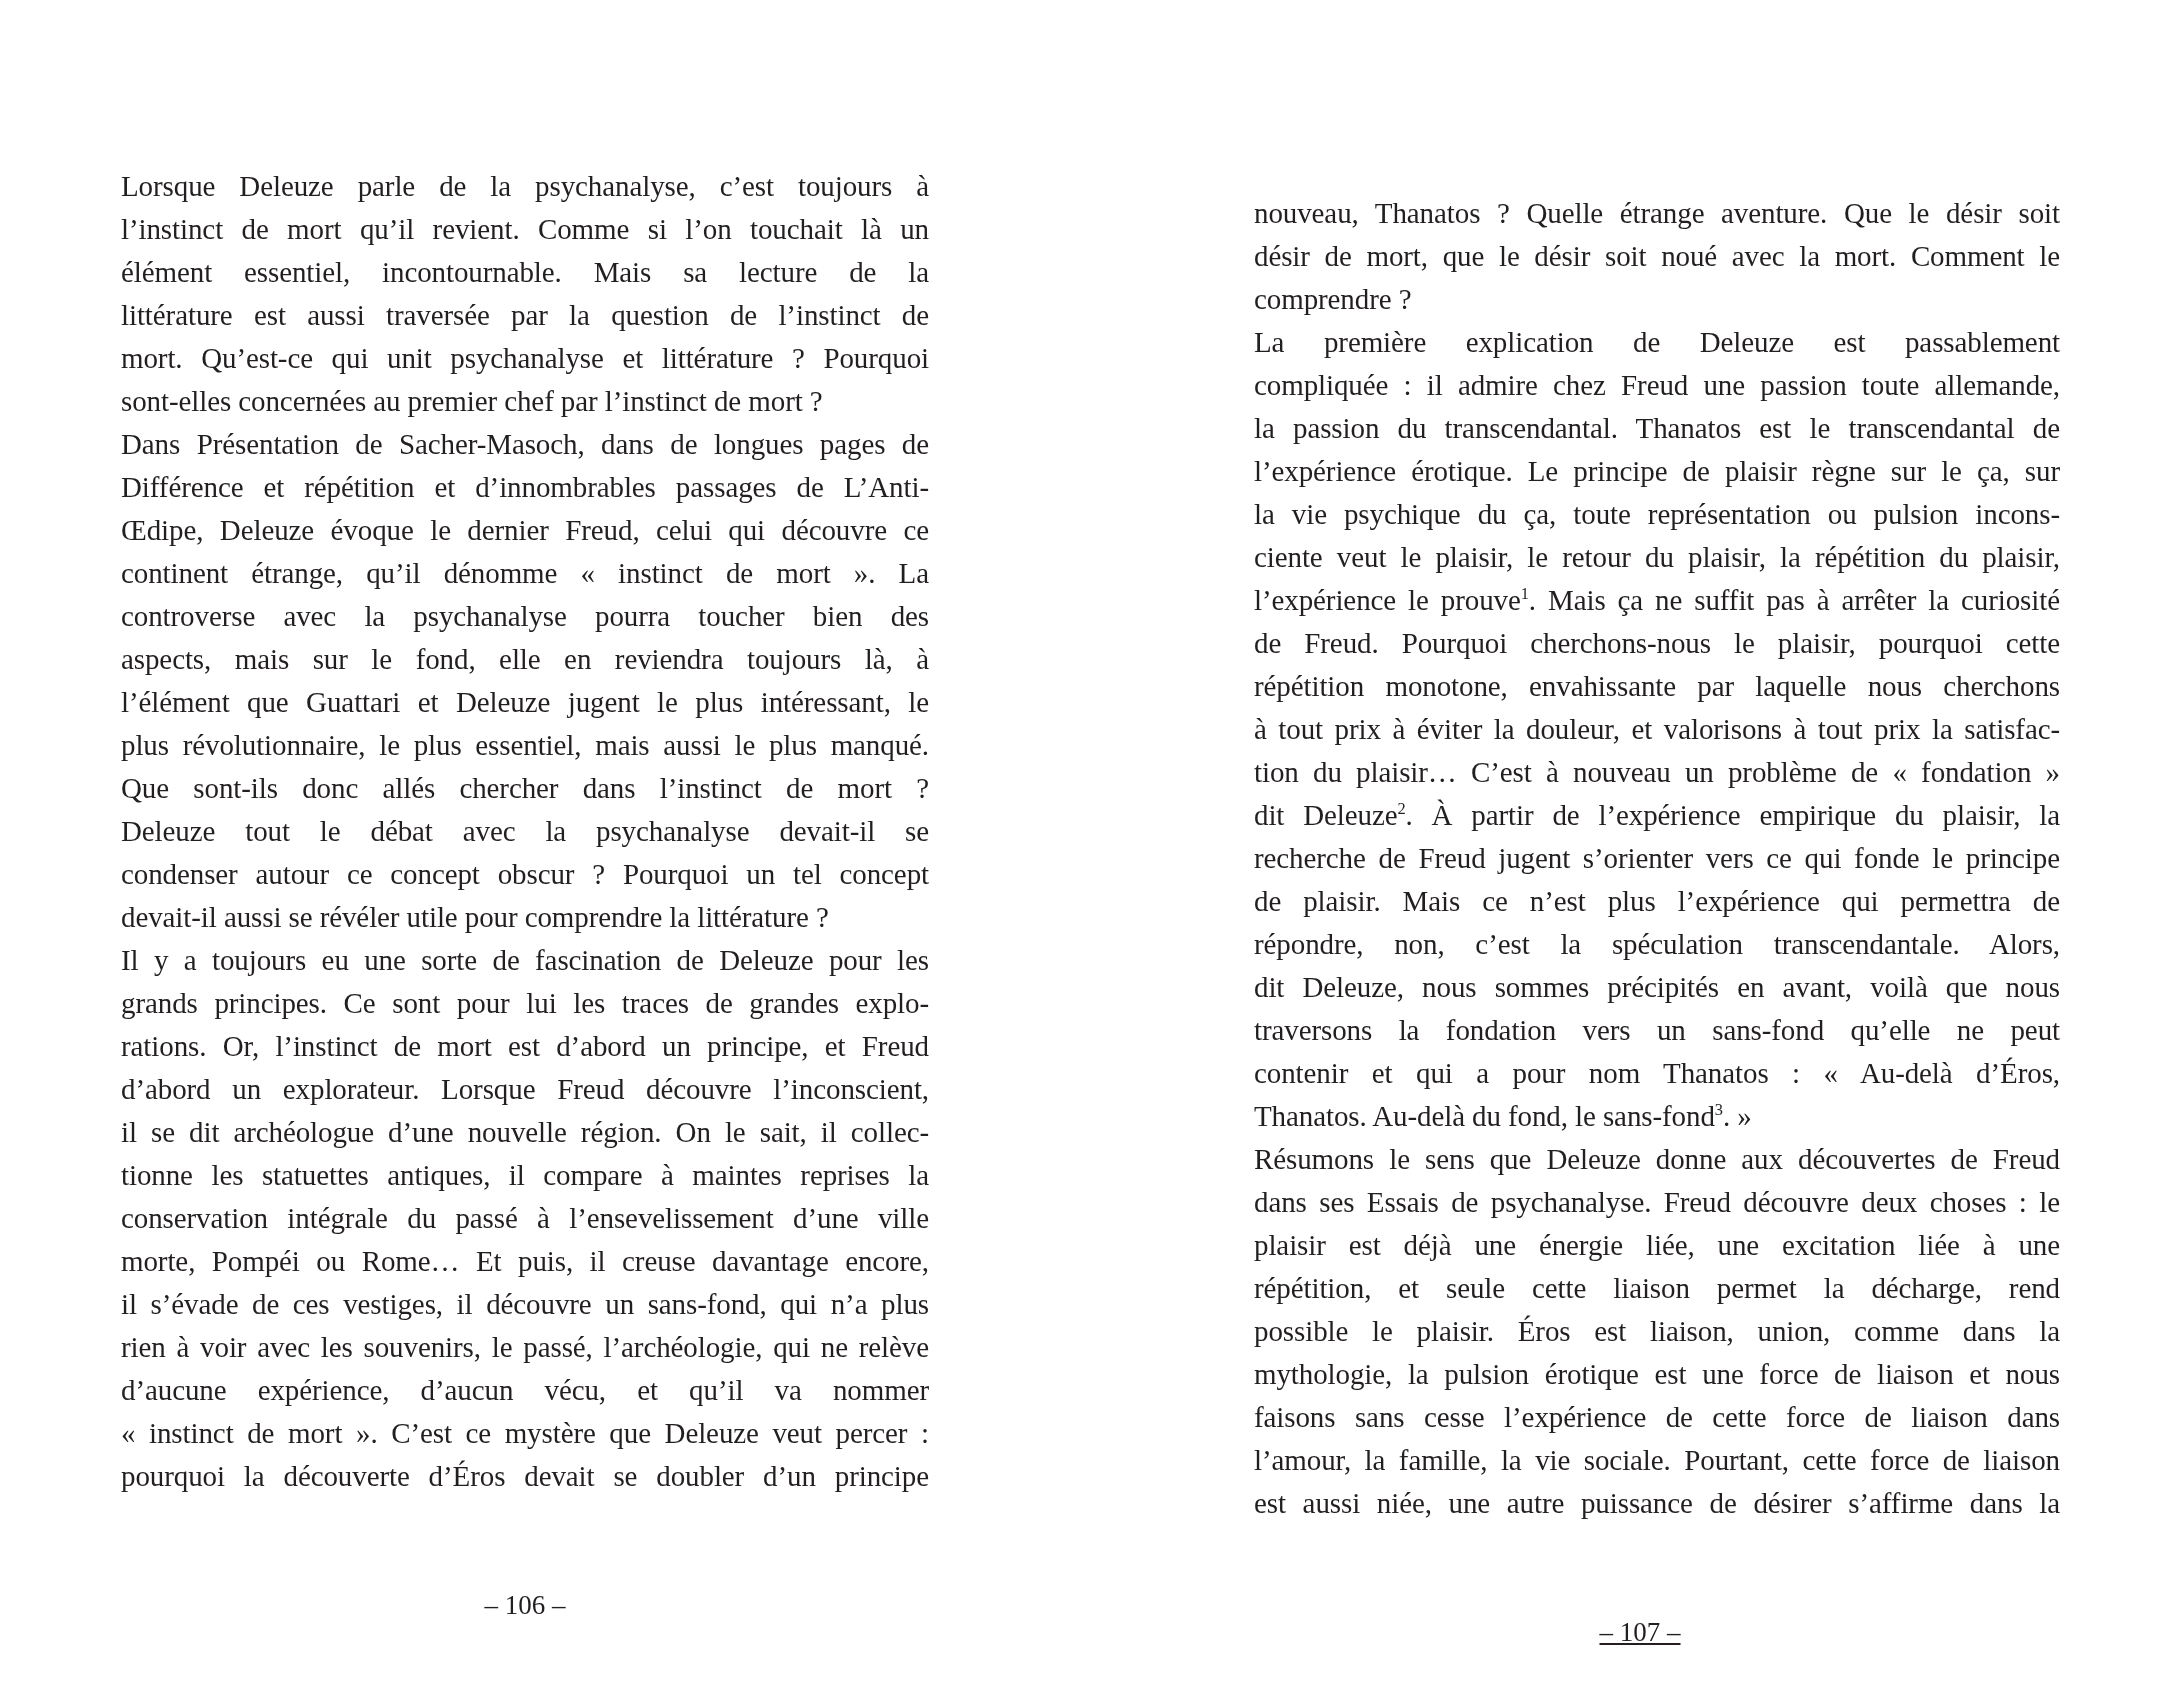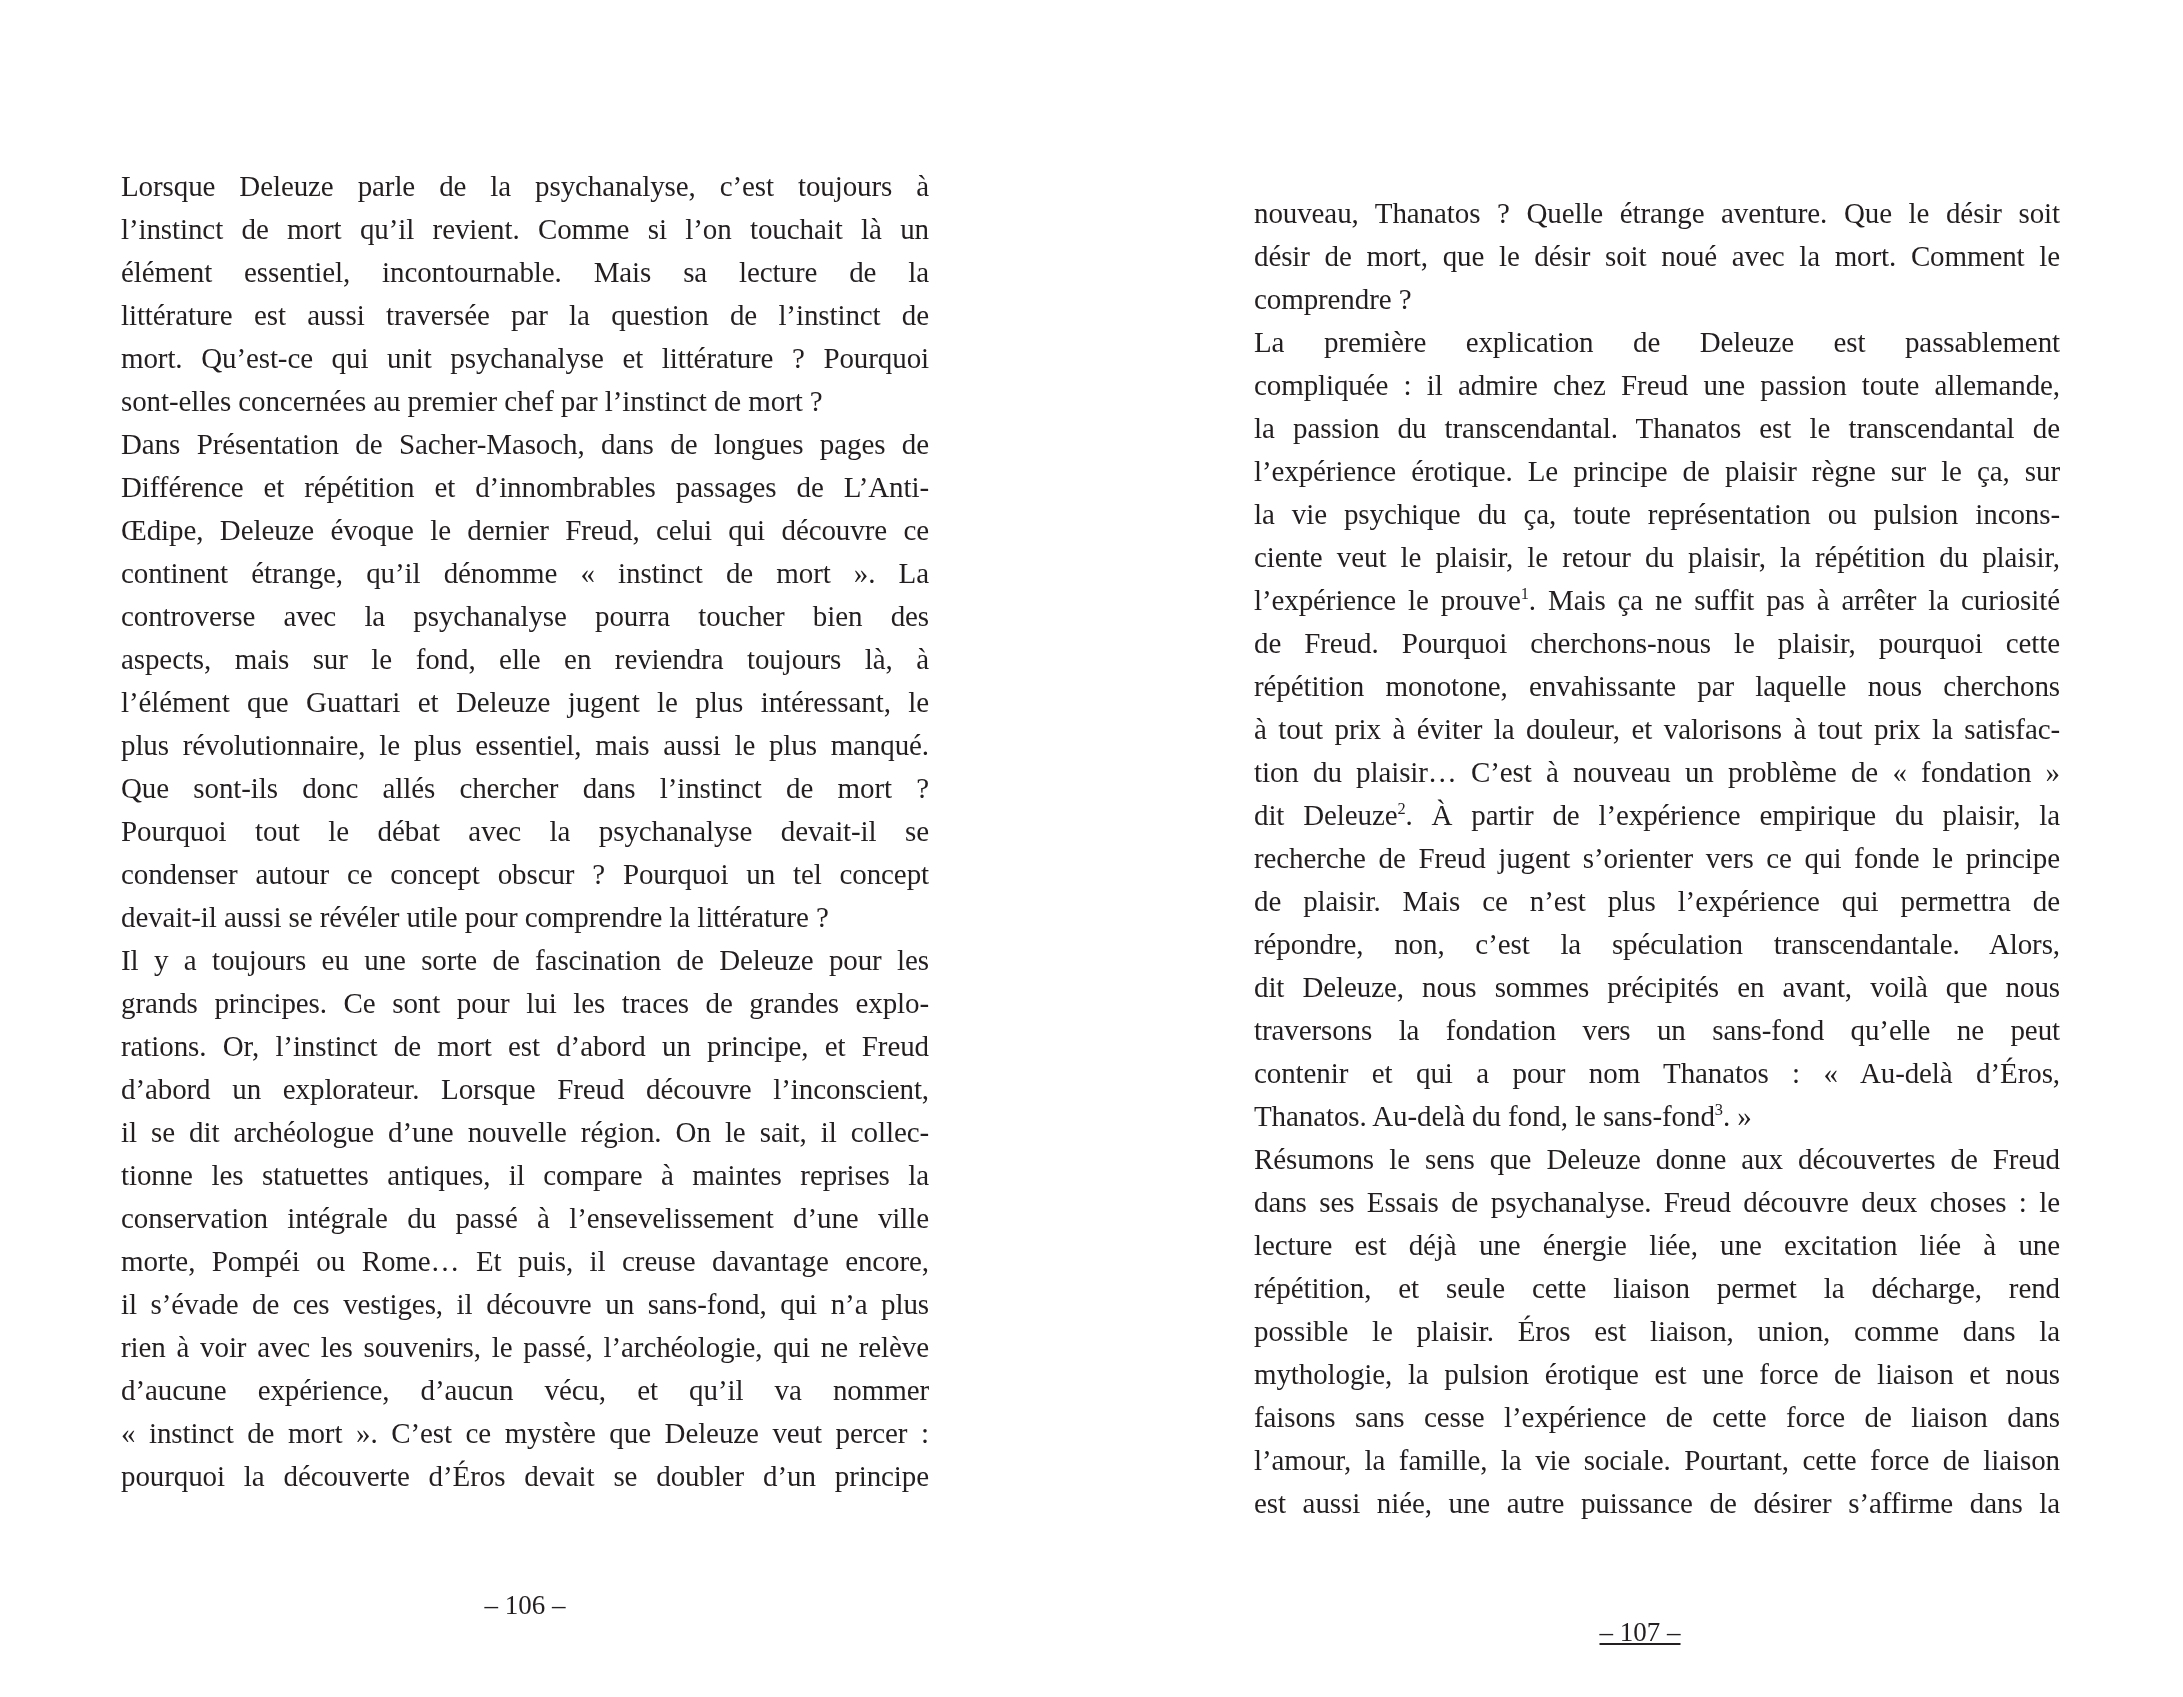--- a/index.html
+++ b/index.html
@@ -75,21 +75,21 @@
       <div class="line last"><span>sont-elles concernées au premier chef par l’instinct de mort ?</span></div>
       <div class="line"><span>Dans </span><span class="it">Présentation de Sacher-Masoch</span><span>, dans de longues pages de</span></div>
       <div class="line"><span class="it">Différence et répétition</span><span> et d’innombrables passages de </span><span class="it">L’Anti-</span></div>
       <div class="line"><span class="it">Œdipe</span><span>, Deleuze évoque le dernier Freud, celui qui découvre ce</span></div>
       <div class="line"><span>continent étrange, qu’il dénomme « instinct de mort ». La</span></div>
       <div class="line"><span>controverse avec la psychanalyse pourra toucher bien des</span></div>
       <div class="line"><span>aspects, mais sur le fond, elle en reviendra toujours là, à</span></div>
       <div class="line"><span>l’élément que Guattari et Deleuze jugent le plus intéressant, le</span></div>
       <div class="line"><span>plus révolutionnaire, le plus essentiel, mais aussi le plus manqué.</span></div>
       <div class="line"><span>Que sont-ils donc allés chercher dans l’instinct de mort ?</span></div>
-      <div class="line"><span>Pourquoi tout le débat avec la psychanalyse devait-il se</span></div>
+      <div class="line"><span>Deleuze tout le débat avec la psychanalyse devait-il se</span></div>
       <div class="line"><span>condenser autour ce concept obscur ? Pourquoi un tel concept</span></div>
       <div class="line last"><span>devait-il aussi se révéler utile pour comprendre la littérature ?</span></div>
       <div class="line"><span>Il y a toujours eu une sorte de fascination de Deleuze pour les</span></div>
       <div class="line"><span>grands principes. Ce sont pour lui les traces de grandes explo-</span></div>
       <div class="line"><span>rations. Or, l’instinct de mort est d’abord un principe, et Freud</span></div>
       <div class="line"><span>d’abord un explorateur. Lorsque Freud découvre l’inconscient,</span></div>
       <div class="line"><span>il se dit archéologue d’une nouvelle région. On le sait, il collec-</span></div>
       <div class="line"><span>tionne les statuettes antiques, il compare à maintes reprises la</span></div>
       <div class="line"><span>conservation intégrale du passé à l’ensevelissement d’une ville</span></div>
       <div class="line"><span>morte, Pompéi ou Rome… Et puis, il creuse davantage encore,</span></div>
@@ -121,21 +121,21 @@
       <div class="line"><span>dit Deleuze</span><sup>2</sup><span>. À partir de l’expérience empirique du plaisir, la</span></div>
       <div class="line"><span>recherche de Freud jugent s’orienter vers ce qui fonde le principe</span></div>
       <div class="line"><span>de plaisir. Mais ce n’est plus l’expérience qui permettra de</span></div>
       <div class="line"><span>répondre, non, c’est la spéculation transcendantale. Alors,</span></div>
       <div class="line"><span>dit Deleuze, nous sommes précipités en avant, voilà que nous</span></div>
       <div class="line"><span>traversons la fondation vers un sans-fond qu’elle ne peut</span></div>
       <div class="line"><span>contenir et qui a pour nom Thanatos : « Au-delà d’Éros,</span></div>
       <div class="line last"><span>Thanatos. Au-delà du fond, le sans-fond</span><sup>3</sup><span>. »</span></div>
       <div class="line"><span>Résumons le sens que Deleuze donne aux découvertes de Freud</span></div>
       <div class="line"><span>dans ses </span><span class="it">Essais de psychanalyse</span><span>. Freud découvre deux choses : le</span></div>
-      <div class="line"><span>lecture est déjà une énergie liée, une excitation liée à une</span></div>
+      <div class="line"><span>plaisir est déjà une énergie liée, une excitation liée à une</span></div>
       <div class="line"><span>répétition, et seule cette liaison permet la décharge, rend</span></div>
       <div class="line"><span>possible le plaisir. Éros est liaison, union, comme dans la</span></div>
       <div class="line"><span>mythologie, la pulsion érotique est une force de liaison et nous</span></div>
       <div class="line"><span>faisons sans cesse l’expérience de cette force de liaison dans</span></div>
       <div class="line"><span>l’amour, la famille, la vie sociale. Pourtant, cette force de liaison</span></div>
       <div class="line"><span>est aussi niée, une autre puissance de désirer s’affirme dans la</span></div>
     </div>
   <div class="folio">– 107 –</div>
 </div>
 

